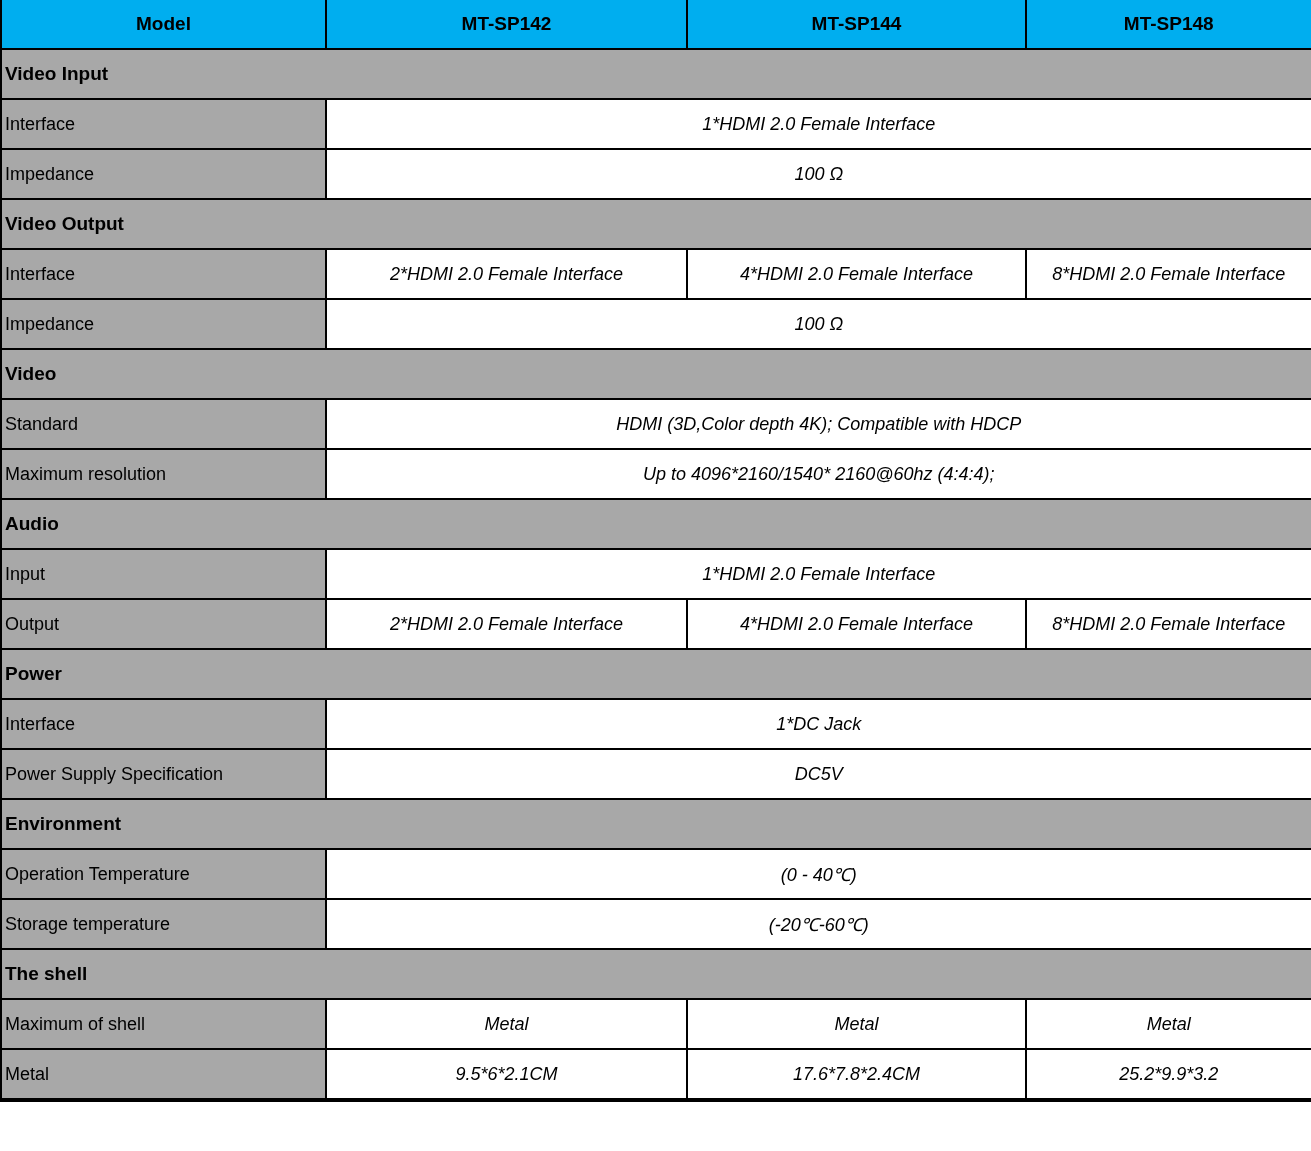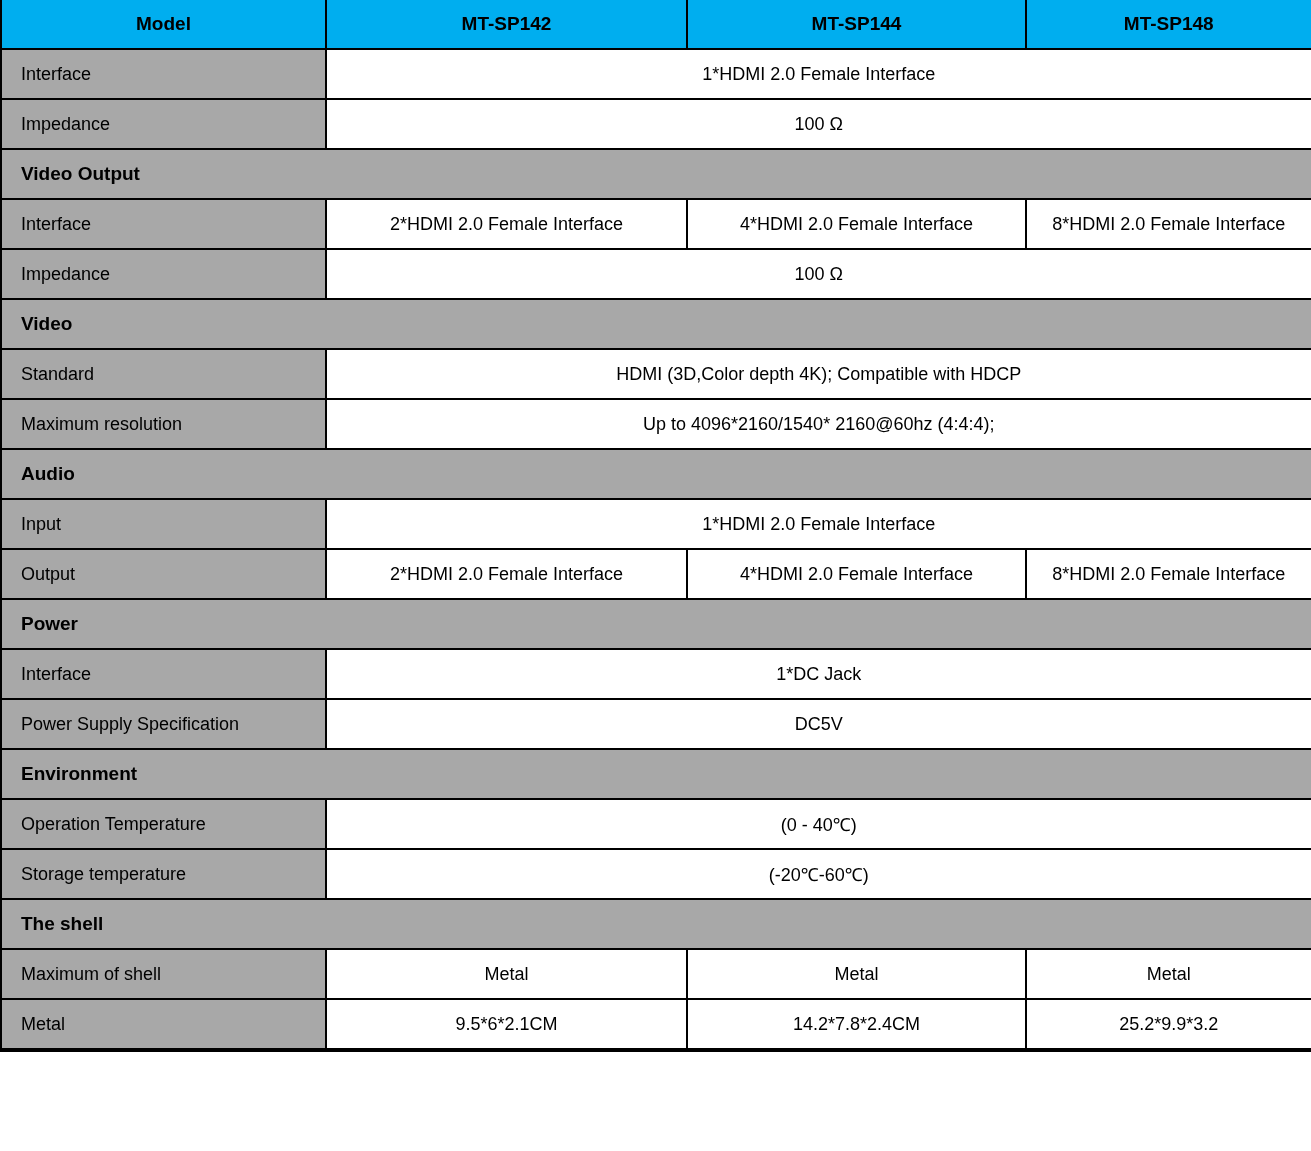--- a/index.html
+++ b/index.html
@@ -14,21 +14,21 @@
     table-layout: fixed;
     width: 1311px;
     border-left: 2px solid #000;
     border-right: 3px solid #000;
     border-bottom: 4px solid #000;
     border-top: none;
   }
   table.spec td, table.spec th {
     border: 2px solid #000;
     height: 48px;
-    padding: 0 19px;
+    padding: 0 3px;
     white-space: nowrap;
     overflow: hidden;
     vertical-align: middle;
     margin-left: 28px;
   }
   tr.header-row th {
     background: #00AEEF;
     font-weight: bold;
     font-size: 19px;
     text-align: center;
@@ -45,20 +45,21 @@
     background: #A8A8A8;
     font-weight: normal;
     font-size: 18px;
     text-align: left;
   }
   td.value {
     background: #FFFFFF;
     font-weight: normal;
     font-size: 18px;
     text-align: center;
+    font-style: italic;
   }
 </style>
 </head>
 <body>
 
 <table class="spec">
   <colgroup>
     <col style="width:325px">
     <col style="width:361px">
     <col style="width:339px">
@@ -66,20 +67,23 @@
   </colgroup>
 
   <tbody>
       <tr class="header-row">
     <th>Model</th>
     <th>MT-SP142</th>
     <th>MT-SP144</th>
     <th>MT-SP148</th>
   </tr>
 
+  <tr>
+    <td class="section" colspan="4">Video Input</td>
+  </tr>
   <tr>
     <td class="label">Interface</td>
     <td class="value" colspan="3">1*HDMI 2.0 Female Interface</td>
   </tr>
   <tr>
     <td class="label">Impedance</td>
     <td class="value" colspan="3">100 Ω</td>
   </tr>
 
   <tr>
@@ -151,17 +155,17 @@
   </tr>
   <tr>
     <td class="label">Maximum of shell</td>
     <td class="value">Metal</td>
     <td class="value">Metal</td>
     <td class="value">Metal</td>
   </tr>
   <tr>
     <td class="label">Metal</td>
     <td class="value">9.5*6*2.1CM</td>
-    <td class="value">14.2*7.8*2.4CM</td>
+    <td class="value">17.6*7.8*2.4CM</td>
     <td class="value">25.2*9.9*3.2</td>
   </tr>
 </tbody>
   </table>
 
 </body></html>

